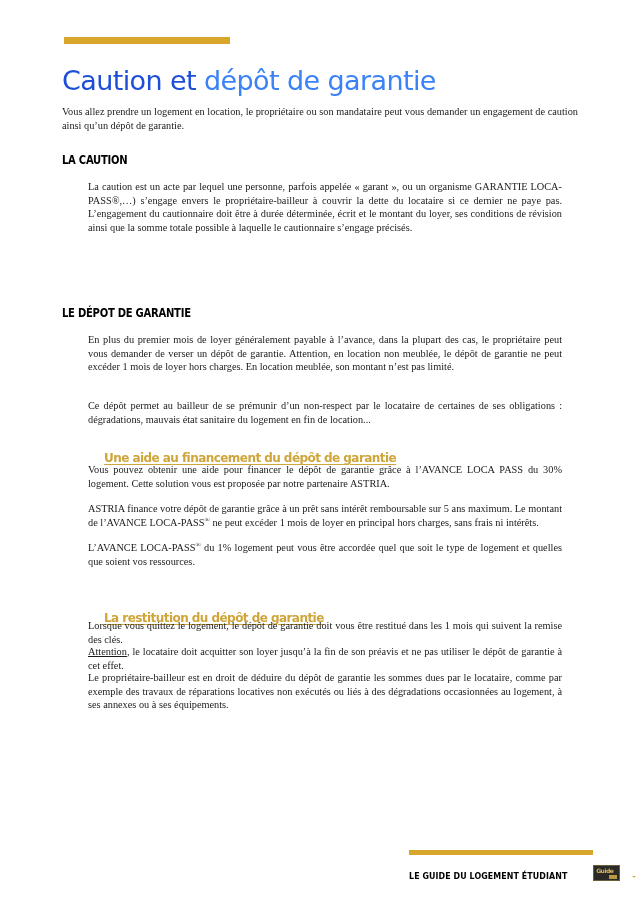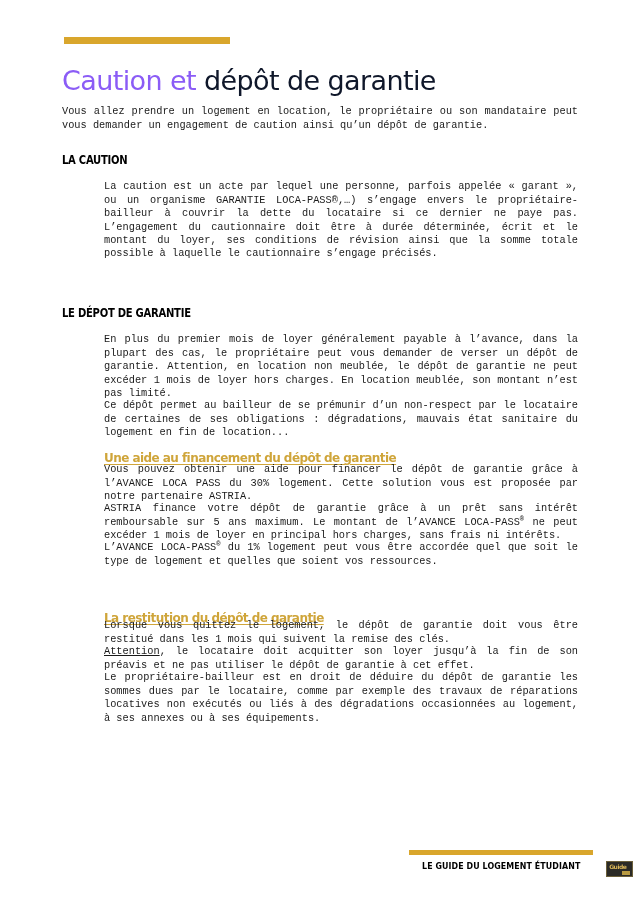--- a/index.html
+++ b/index.html
@@ -37,34 +37,34 @@
     position: absolute;
     left: 62px;
     top: 47px;
     font-size: 27px;
     line-height: 32px;
     font-family: "DejaVu Sans", sans-serif;
     font-weight: 400;
     letter-spacing: -0.6px;
     white-space: nowrap;
   }
-  .page-title .t-dark { color: #8b5cf6; }
-  .page-title .t-gold { color: #0f172a; }
+  .page-title .t-dark { color: #1d4ed8; }
+  .page-title .t-gold { color: #3b82f6; }
 
   
   .body-text {
     position: absolute;
     font-size: 10.3px;
     line-height: 13.4px;
     text-align: justify;
     color: #1a1a1a;
-    font-family: Liberation Mono, monospace;
+    font-family: Liberation Serif, serif;
   }
   .lvl0 { left: 62px; width: 516px; }
-  .lvl1 { left: 104px; width: 474px; }
+  .lvl1 { left: 88px; width: 474px; }
 
   .section-head {
     position: absolute;
     left: 62px;
     font-family: "DejaVu Sans", sans-serif;
     font-weight: bold;
     font-size: 11.4px;
     letter-spacing: -0.3px;
     color: #000000;
     transform: scaleX(0.88);
@@ -100,23 +100,22 @@
     height: 5px;
     background: #d9a62c;
   }
   .footer-bar {
     position: absolute;
     left: 409px;
     top: 861px;
     width: 200px;
     height: 20px;
     display: flex;
-    align-items: flex-start;
+    align-items: flex-end;
     gap: 12px;
-    margin-left: 13px;
   }
   .footer-label {
     font-family: "DejaVu Sans", sans-serif;
     font-weight: bold;
     font-size: 8.6px;
     letter-spacing: 0.1px;
     color: #000000;
     transform: scaleX(0.92);
     transform-origin: left center;
     white-space: nowrap;

